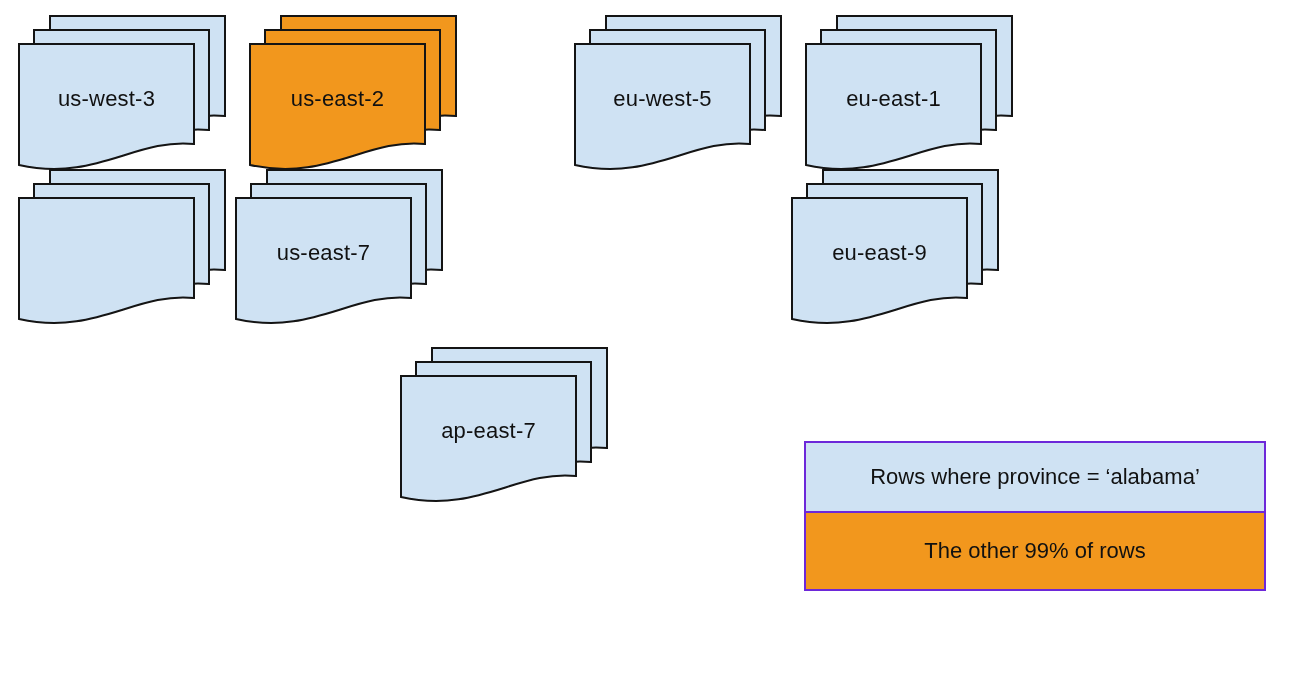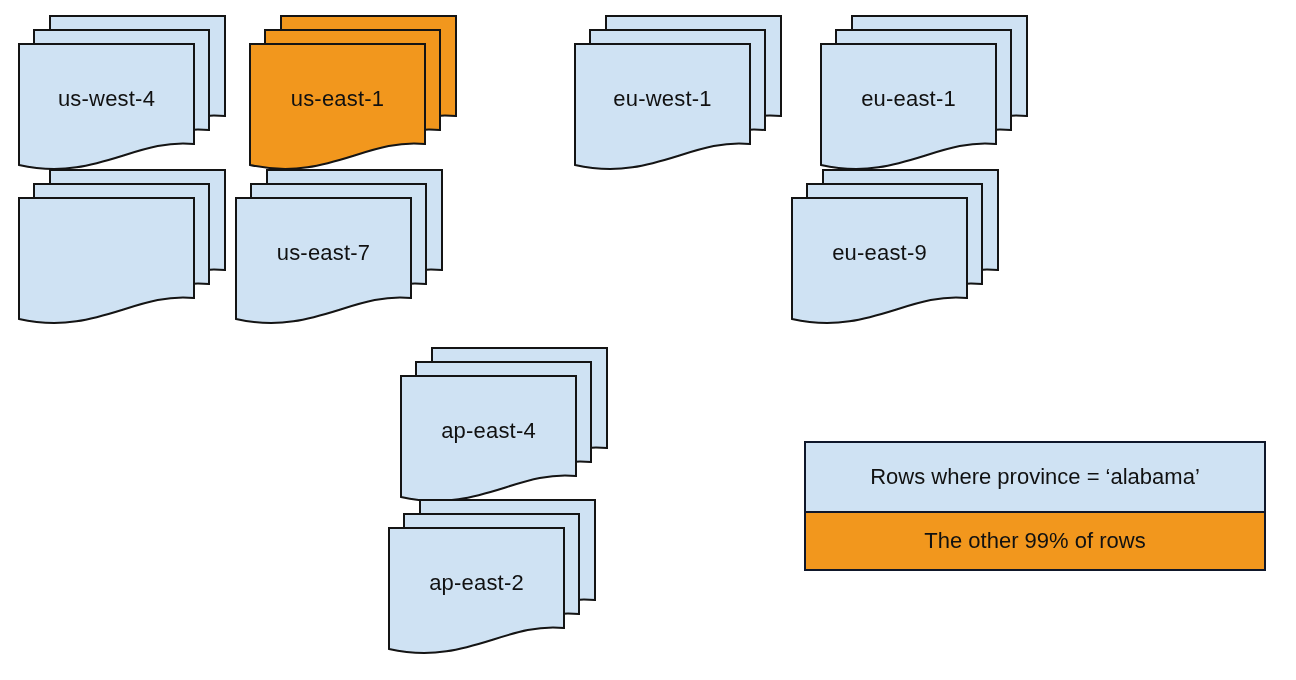--- a/index.html
+++ b/index.html
@@ -40,21 +40,21 @@
     letter-spacing: 0.2px;
     pointer-events: none;
   }
   .legend {
     position: absolute;
     display: flex;
     flex-direction: column;
   }
   .legend-row {
     box-sizing: border-box;
-    border: 2px solid #0f172a;
+    border: 2px solid #6d28d9;
     display: flex;
     align-items: center;
     justify-content: center;
     font-size: 22px;
     color: #111111;
   }
   .legend-row + .legend-row {
     margin-top: -2px;
   }
 </style>
@@ -67,51 +67,51 @@
         <g transform="translate(32,2)">
           <path d="M0 0 H175 V100 C116 94 77 138 0 121 Z" fill="#cfe2f3" stroke="#141414" stroke-width="2"></path>
         </g>
         <g transform="translate(16,16)">
           <path d="M0 0 H175 V100 C116 94 77 138 0 121 Z" fill="#cfe2f3" stroke="#141414" stroke-width="2"></path>
         </g>
         <g transform="translate(1,30)">
           <path d="M0 0 H175 V100 C116 94 77 138 0 121 Z" fill="#cfe2f3" stroke="#141414" stroke-width="2"></path>
         </g>
       </svg>
-      <div class="stack-label">us-west-4</div>
+      <div class="stack-label">us-west-3</div>
     </div>
     <div class="stack" style="left: 249px; top: 14px;">
       <svg width="212" height="162" viewBox="0 0 212 162">
         <g transform="translate(32,2)">
           <path d="M0 0 H175 V100 C116 94 77 138 0 121 Z" fill="#f2971d" stroke="#141414" stroke-width="2"></path>
         </g>
         <g transform="translate(16,16)">
           <path d="M0 0 H175 V100 C116 94 77 138 0 121 Z" fill="#f2971d" stroke="#141414" stroke-width="2"></path>
         </g>
         <g transform="translate(1,30)">
           <path d="M0 0 H175 V100 C116 94 77 138 0 121 Z" fill="#f2971d" stroke="#141414" stroke-width="2"></path>
         </g>
       </svg>
-      <div class="stack-label">us-east-1</div>
+      <div class="stack-label">us-east-2</div>
     </div>
     <div class="stack" style="left: 574px; top: 14px;">
       <svg width="212" height="162" viewBox="0 0 212 162">
         <g transform="translate(32,2)">
           <path d="M0 0 H175 V100 C116 94 77 138 0 121 Z" fill="#cfe2f3" stroke="#141414" stroke-width="2"></path>
         </g>
         <g transform="translate(16,16)">
           <path d="M0 0 H175 V100 C116 94 77 138 0 121 Z" fill="#cfe2f3" stroke="#141414" stroke-width="2"></path>
         </g>
         <g transform="translate(1,30)">
           <path d="M0 0 H175 V100 C116 94 77 138 0 121 Z" fill="#cfe2f3" stroke="#141414" stroke-width="2"></path>
         </g>
       </svg>
-      <div class="stack-label">eu-west-1</div>
+      <div class="stack-label">eu-west-5</div>
     </div>
-    <div class="stack" style="left: 805px; top: 14px; margin-left: 15px;">
+    <div class="stack" style="left: 805px; top: 14px;">
       <svg width="212" height="162" viewBox="0 0 212 162">
         <g transform="translate(32,2)">
           <path d="M0 0 H175 V100 C116 94 77 138 0 121 Z" fill="#cfe2f3" stroke="#141414" stroke-width="2"></path>
         </g>
         <g transform="translate(16,16)">
           <path d="M0 0 H175 V100 C116 94 77 138 0 121 Z" fill="#cfe2f3" stroke="#141414" stroke-width="2"></path>
         </g>
         <g transform="translate(1,30)">
           <path d="M0 0 H175 V100 C116 94 77 138 0 121 Z" fill="#cfe2f3" stroke="#141414" stroke-width="2"></path>
         </g>
@@ -164,33 +164,19 @@
         <g transform="translate(32,2)">
           <path d="M0 0 H175 V100 C116 94 77 138 0 121 Z" fill="#cfe2f3" stroke="#141414" stroke-width="2"></path>
         </g>
         <g transform="translate(16,16)">
           <path d="M0 0 H175 V100 C116 94 77 138 0 121 Z" fill="#cfe2f3" stroke="#141414" stroke-width="2"></path>
         </g>
         <g transform="translate(1,30)">
           <path d="M0 0 H175 V100 C116 94 77 138 0 121 Z" fill="#cfe2f3" stroke="#141414" stroke-width="2"></path>
         </g>
       </svg>
-      <div class="stack-label">ap-east-4</div>
-    </div>
-    <div class="stack" style="left: 388px; top: 498px;">
-      <svg width="212" height="162" viewBox="0 0 212 162">
-        <g transform="translate(32,2)">
-          <path d="M0 0 H175 V100 C116 94 77 138 0 121 Z" fill="#cfe2f3" stroke="#141414" stroke-width="2"></path>
-        </g>
-        <g transform="translate(16,16)">
-          <path d="M0 0 H175 V100 C116 94 77 138 0 121 Z" fill="#cfe2f3" stroke="#141414" stroke-width="2"></path>
-        </g>
-        <g transform="translate(1,30)">
-          <path d="M0 0 H175 V100 C116 94 77 138 0 121 Z" fill="#cfe2f3" stroke="#141414" stroke-width="2"></path>
-        </g>
-      </svg>
-      <div class="stack-label">ap-east-2</div>
+      <div class="stack-label">ap-east-7</div>
     </div>
     <div class="legend" style="left: 804px; top: 441px; width: 462px;">
       <div class="legend-row" style="height: 72px; background: rgb(207, 226, 243);">Rows where province = ‘alabama’</div>
-      <div class="legend-row" style="height: 60px; background: rgb(242, 151, 29);">The other 99% of rows</div>
+      <div class="legend-row" style="height: 80px; background: rgb(242, 151, 29);">The other 99% of rows</div>
     </div>
   </div>
 
 </body></html>

